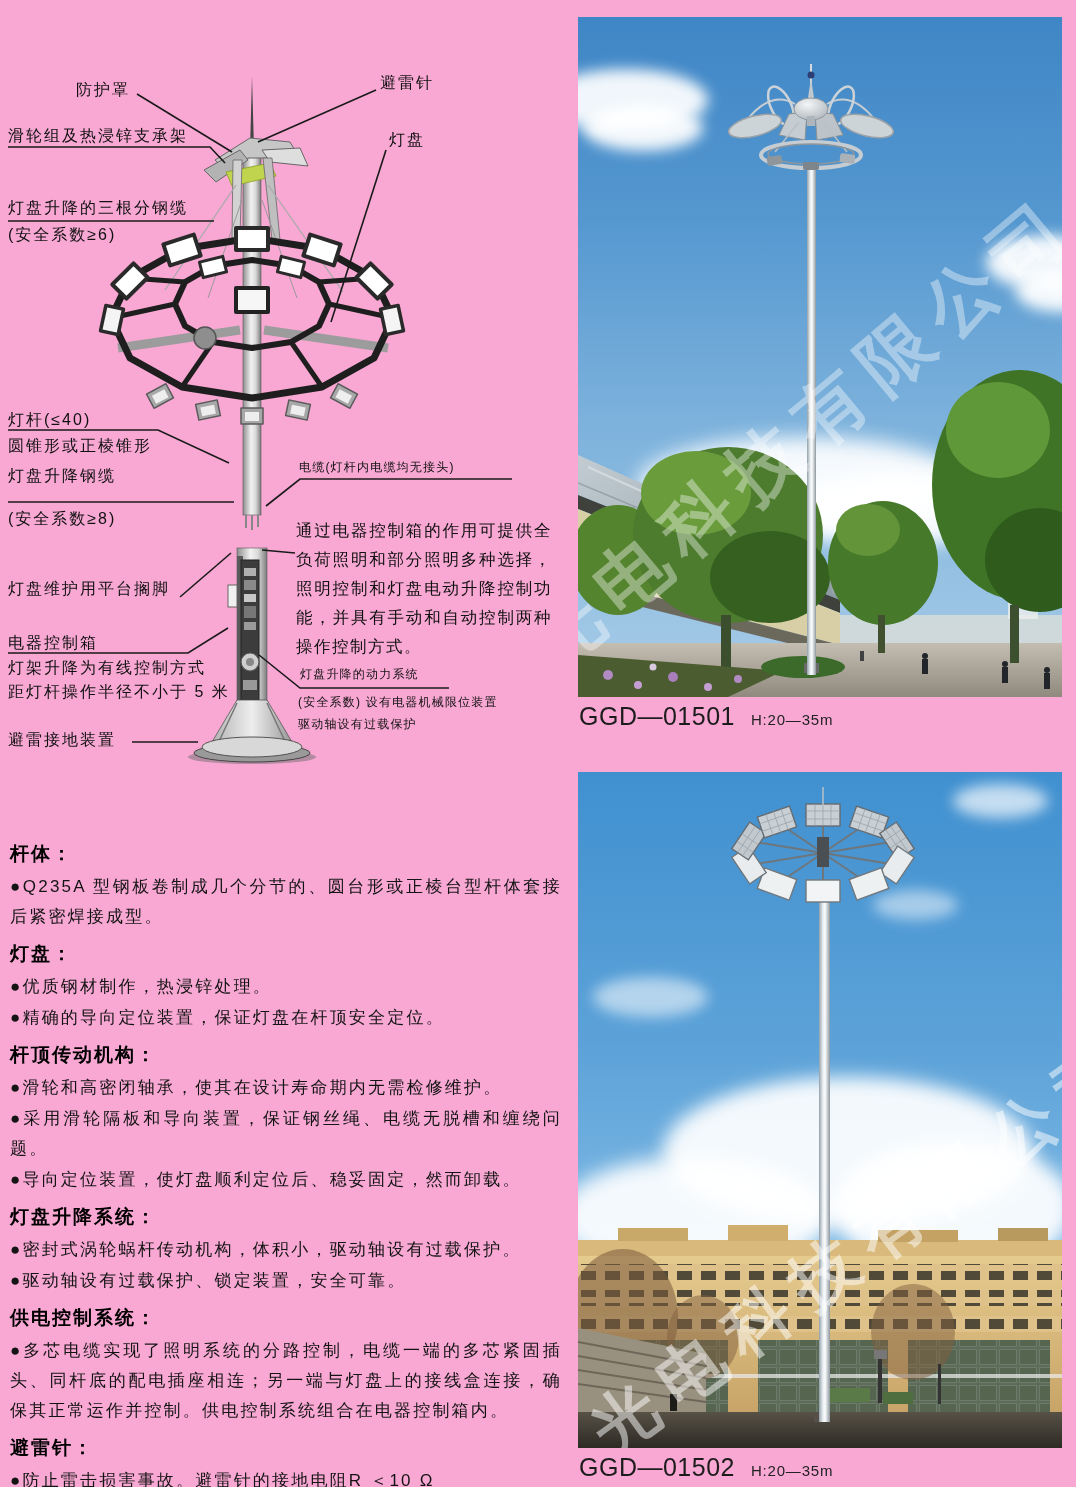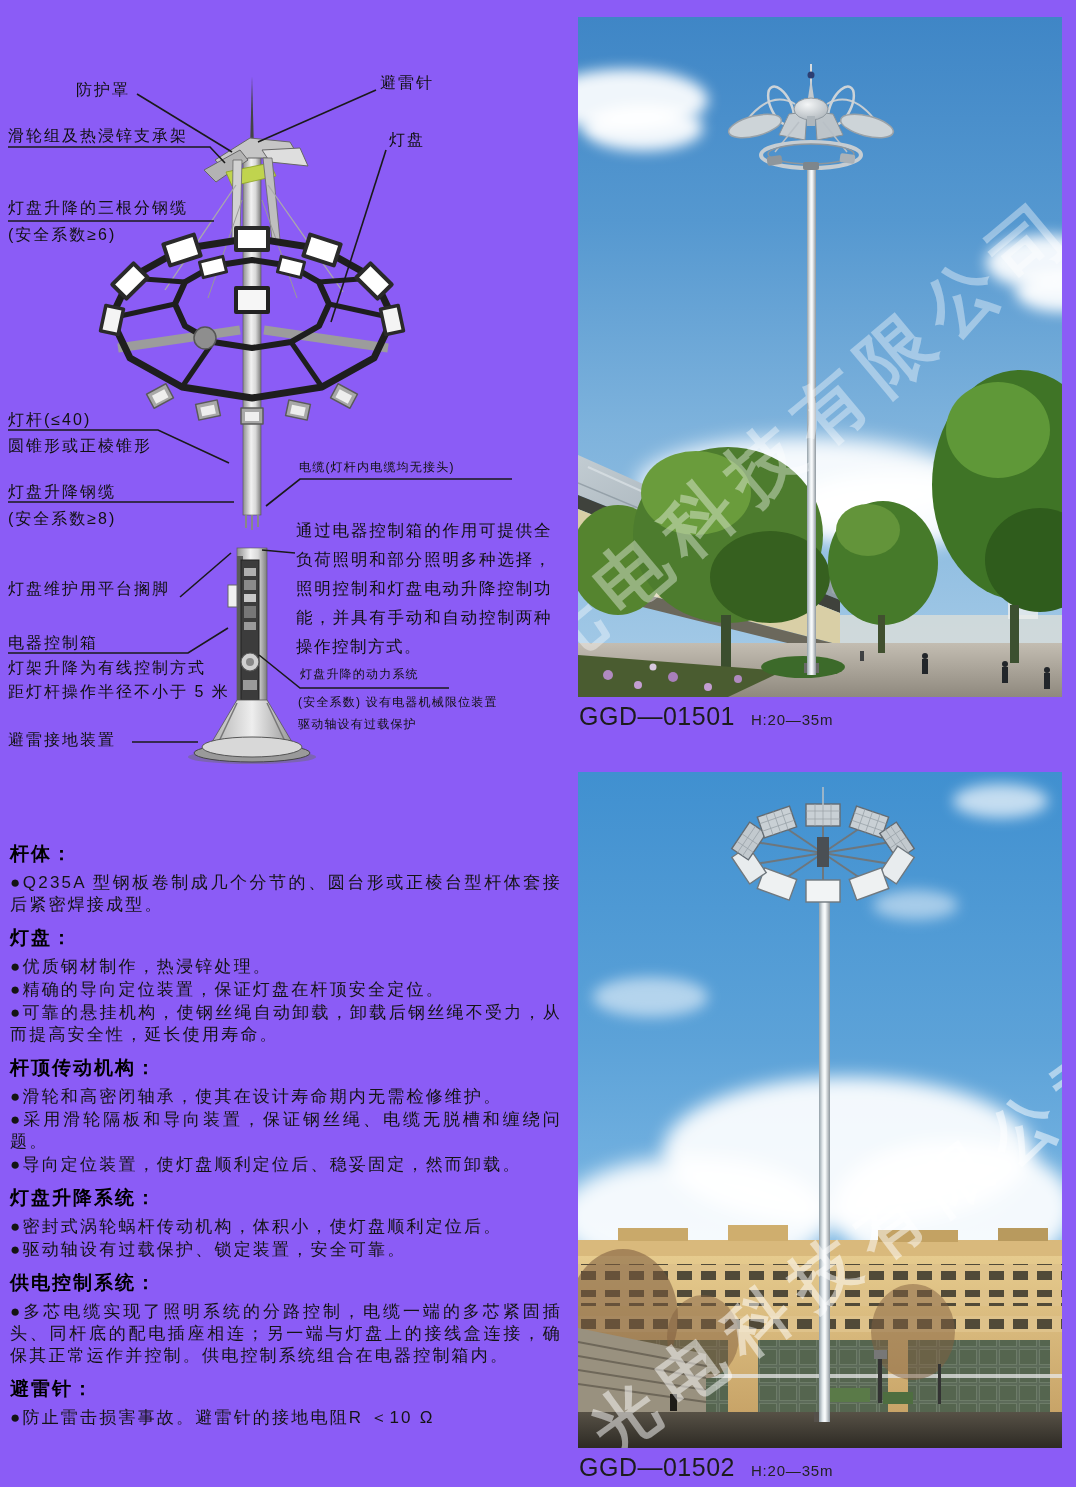--- a/index.html
+++ b/index.html
@@ -1,28 +1,28 @@
 <!DOCTYPE html>
 <html><head>
 <meta charset="utf-8">
 <style>
   html,body{margin:0;padding:0;background:#fff;}
-  .page{position:relative;width:1076px;height:1487px;background:#8b5cf6;overflow:hidden;
+  .page{position:relative;width:1076px;height:1487px;background:#f9a8d4;overflow:hidden;
         font-family:"Liberation Sans","DejaVu Sans",sans-serif;color:#1a1a1a;}
   
   .diagram{position:absolute;left:0;top:0;width:572px;height:815px;}
   .diagram svg{position:absolute;left:0;top:0;}
   .dl{position:absolute;font-size:16px;letter-spacing:2px;white-space:nowrap;color:#111;}
   .dl.r{font-size:12px;letter-spacing:1.2px;}
   .dnote{position:absolute;left:296px;top:516px;width:256px;font-size:16.5px;line-height:29px;
          letter-spacing:1.5px;text-align:justify;color:#111;}
   
   .specs{position:absolute;left:10px;top:832px;width:552px;}
   .specs h3{font-size:19px;font-weight:bold;letter-spacing:2px;margin:9px 0 5px 0;color:#000;font-family:Liberation Serif, serif;}
-  .specs p{font-size:17px;line-height:22px;letter-spacing:2.2px;margin:0 0 1px 0;text-align:justify;color:#141414;}
+  .specs p{font-size:17px;line-height:30px;letter-spacing:2.2px;margin:0 0 1px 0;text-align:justify;color:#141414;}
   
   .photo{position:absolute;width:484px;overflow:hidden;background:#4a8fc9;}
   .photo1{left:578px;top:17px;height:680px;}
   .photo2{left:578px;top:772px;height:676px;}
   .sky1{position:absolute;inset:0;background:linear-gradient(180deg,#3f86c6 0%,#5598d0 30%,#7db2dc 60%,#a9cde8 100%);}
   .sky2{position:absolute;inset:0;background:linear-gradient(180deg,#4090d0 0%,#5ca2d8 40%,#83bce6 75%,#a5cdec 100%);}
   .cloud{position:absolute;background:rgba(255,255,255,.92);border-radius:50%;filter:blur(7px);}
   .scene{position:absolute;left:0;bottom:0;}
   .pole{position:absolute;background:linear-gradient(90deg,#93a0a8 0%,#e8edf0 35%,#fbfdfe 55%,#8e979e 100%);}
   .pole.p1{left:229px;top:148px;width:9px;height:510px;}
@@ -189,46 +189,45 @@
 
     <div class="dl" style="left:76px;top:80px">防护罩</div>
     <div class="dl" style="left:380px;top:73px">避雷针</div>
     <div class="dl" style="left:8px;top:126px">滑轮组及热浸锌支承架</div>
     <div class="dl" style="left:389px;top:130px">灯盘</div>
     <div class="dl" style="left:8px;top:198px">灯盘升降的三根分钢缆</div>
     <div class="dl" style="left:8px;top:225px">(安全系数≥6)</div>
     <div class="dl" style="left:8px;top:410px">灯杆(≤40)</div>
     <div class="dl" style="left:8px;top:436px">圆锥形或正棱锥形</div>
     <div class="dl r" style="left:299px;top:459px">电缆(灯杆内电缆均无接头)</div>
-    <div class="dl" style="left:8px;top:482px">灯盘升降钢缆</div>
+    <div class="dl" style="left:8px;top:466px">灯盘升降钢缆</div>
     <div class="dl" style="left:8px;top:509px">(安全系数≥8)</div>
     <div class="dl" style="left:8px;top:579px">灯盘维护用平台搁脚</div>
     <div class="dl" style="left:8px;top:633px">电器控制箱</div>
     <div class="dl" style="left:8px;top:658px">灯架升降为有线控制方式</div>
     <div class="dl" style="left:8px;top:682px">距灯杆操作半径不小于 5 米</div>
     <div class="dl" style="left:8px;top:730px">避雷接地装置</div>
     <div class="dl r" style="left:300px;top:666px">灯盘升降的动力系统</div>
     <div class="dl r" style="left:298px;top:694px">(安全系数) 设有电器机械限位装置</div>
     <div class="dl r" style="left:298px;top:716px">驱动轴设有过载保护</div>
     <div class="dnote">通过电器控制箱的作用可提供全负荷照明和部分照明多种选择，照明控制和灯盘电动升降控制功能，并具有手动和自动控制两种操作控制方式。</div>
   </div>
 
   <div class="specs">
     <h3>杆体：</h3>
     <p>●Q235A 型钢板卷制成几个分节的、圆台形或正棱台型杆体套接后紧密焊接成型。</p>
     <h3>灯盘：</h3>
     <p>●优质钢材制作，热浸锌处理。</p>
     <p>●精确的导向定位装置，保证灯盘在杆顶安全定位。</p>
-    <p>●可靠的悬挂机构，使钢丝绳自动卸载，卸载后钢丝绳不受力，从而提高安全性，延长使用寿命。</p>
     <h3>杆顶传动机构：</h3>
     <p>●滑轮和高密闭轴承，使其在设计寿命期内无需检修维护。</p>
     <p>●采用滑轮隔板和导向装置，保证钢丝绳、电缆无脱槽和缠绕问题。</p>
     <p>●导向定位装置，使灯盘顺利定位后、稳妥固定，然而卸载。</p>
     <h3>灯盘升降系统：</h3>
-    <p>●密封式涡轮蜗杆传动机构，体积小，使灯盘顺利定位后。</p>
+    <p>●密封式涡轮蜗杆传动机构，体积小，驱动轴设有过载保护。</p>
     <p>●驱动轴设有过载保护、锁定装置，安全可靠。</p>
     <h3>供电控制系统：</h3>
     <p>●多芯电缆实现了照明系统的分路控制，电缆一端的多芯紧固插头、同杆底的配电插座相连；另一端与灯盘上的接线盒连接，确保其正常运作并控制。供电控制系统组合在电器控制箱内。</p>
     <h3>避雷针：</h3>
     <p>●防止雷击损害事故。避雷针的接地电阻R ＜10 Ω</p>
   </div>
 
   <figure class="photo photo1" style="margin:0">
     <div class="sky1"></div>
     <div class="cloud" style="left:-35px;top:52px;width:165px;height:62px"></div>

